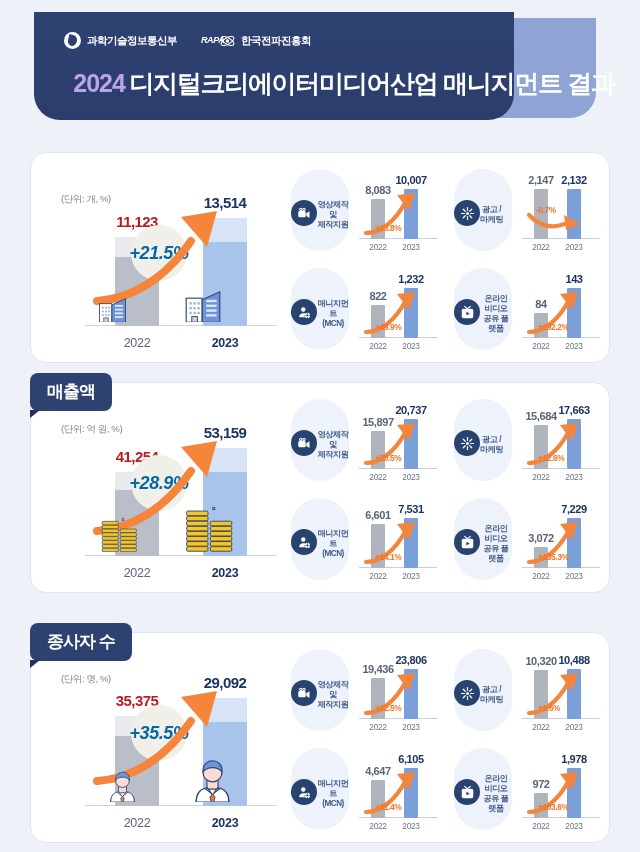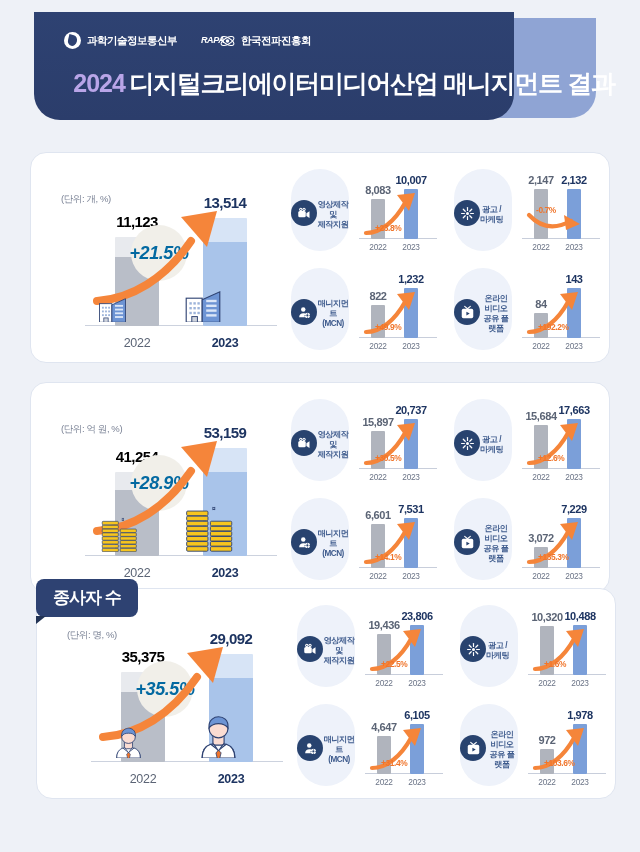--- a/index.html
+++ b/index.html
@@ -50,21 +50,21 @@
   .title-main { color:#ffffff; font-size:25px; font-weight:bold; letter-spacing:-1.3px; }
 
   
   .section {
     position:absolute; left:30px; width:580px; height:211px;
     background:#ffffff; border-radius:16px;
     border:1px solid #dfe5f0;
   }
   #sec-0 { top:152px; }
   #sec-1 { top:382px; }
-  #sec-2 { top:588px;margin-left:6px; }
+  #sec-2 { top:632px; }
 
   .badge {
     position:absolute; left:-1px; top:-10px;
     background:#2e4272; color:#ffffff;
     font-size:17px; font-weight:bold; letter-spacing:-1px;
     padding:7px 17px 8px 17px; border-radius:8px;
     z-index:5;
   }
   .badge::after {
     content:""; position:absolute; left:0px; bottom:-7px;
@@ -87,21 +87,21 @@
   .mc-col.y23 { left:140px; }
   .mc-bar {
     position:absolute; bottom:0; left:6px; width:44px; border-radius:1px;
   }
   .mc-bar.gray  { background:linear-gradient(180deg,#e8eaee 0%,#e8eaee 22%,#b9bec8 22%,#b9bec8 100%); }
   .mc-bar.blue  { background:linear-gradient(180deg,#d7e4f6 0%,#d7e4f6 22%,#a9c4ea 22%,#a9c4ea 100%); }
   .mc-value {
     position:absolute; left:-18px; width:92px; text-align:center;
     font-size:15px; font-weight:bold; letter-spacing:-.6px; white-space:nowrap;
   }
-  .mc-value.gray { color:#000000; }
+  .mc-value.gray { color:#b91c1c; }
   .mc-value.blue { color:#1d3461; }
   .mc-label {
     position:absolute; bottom:-24px; left:-12px; width:80px; text-align:center;
     font-size:12.5px; color:#5b6475; letter-spacing:-.3px;
   }
   .mc-label.bold { color:#1d3461; font-weight:bold; }
 
   .mc-pctbubble {
     position:absolute; width:56px; height:56px; border-radius:50%;
     background:#f1efe9; display:flex; align-items:center; justify-content:center;
@@ -377,20 +377,21 @@
                 <path d="M34 4 L52 2 L46 20 Z" fill="#f5853a"></path>
               </svg></div>
             <div class="sc-pct" style="left:26px;bottom:22px">+192.2%</div>
             <div class="sc-yr a">2022</div>
             <div class="sc-yr b">2023</div>
           </div>
         </div>
       </div>
     </div>
     <div class="section" id="sec-1">
+      <div class="badge">매출액</div>
       <div class="unit">(단위: 억 원, %)</div>
       <div class="main-chart">
         <div class="mc-baseline"></div>
         <div class="mc-col y22">
           <div class="mc-bar gray" style="height:84px"></div>
           <div class="mc-value gray" style="bottom:91px">41,254</div>
           <div class="mc-label">2022</div>
         </div>
         <div class="mc-col y23">
           <div class="mc-bar blue" style="height:108px"></div>

